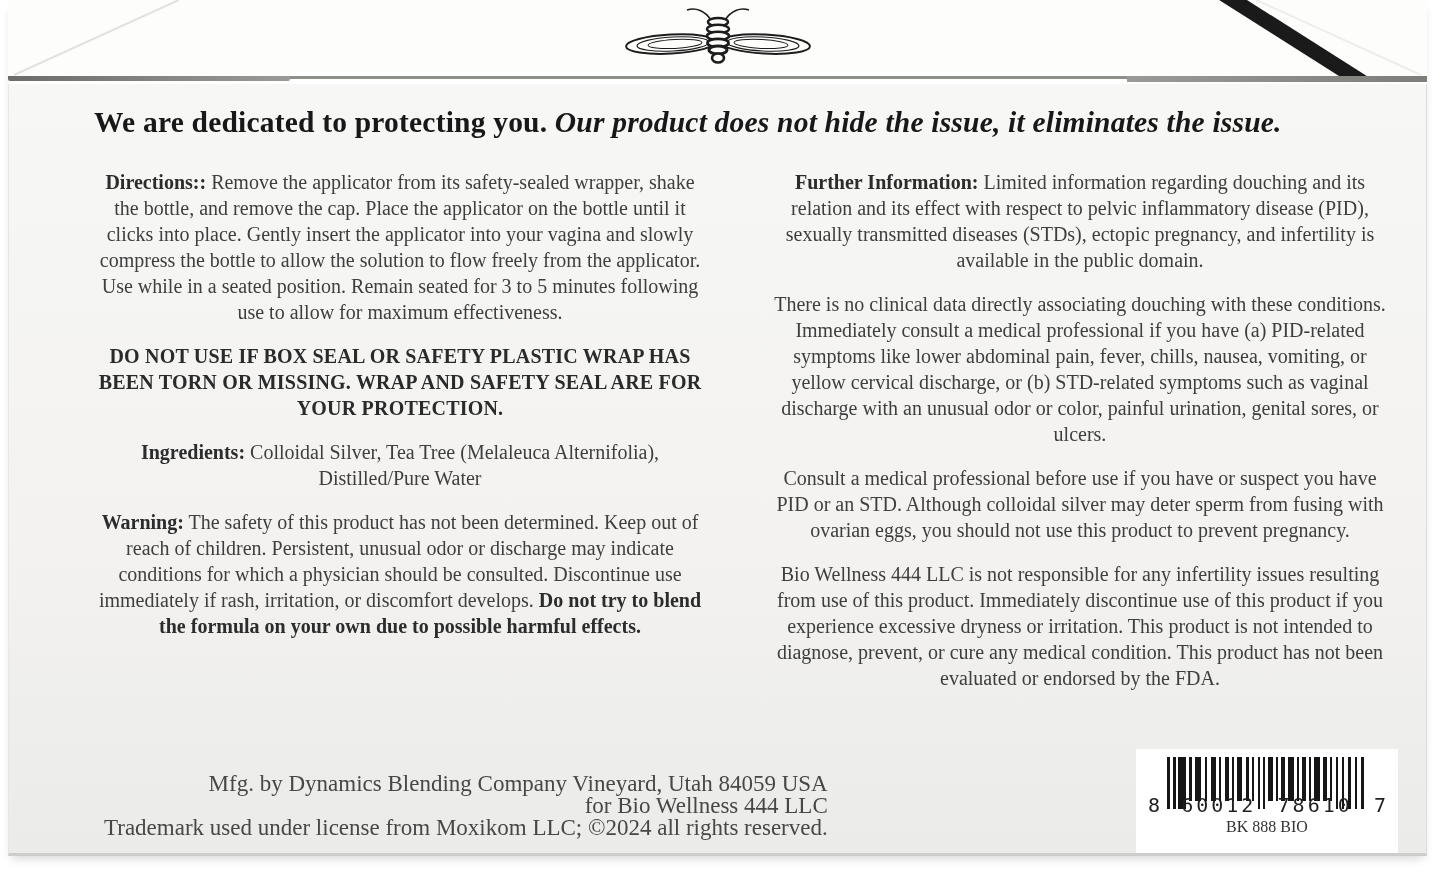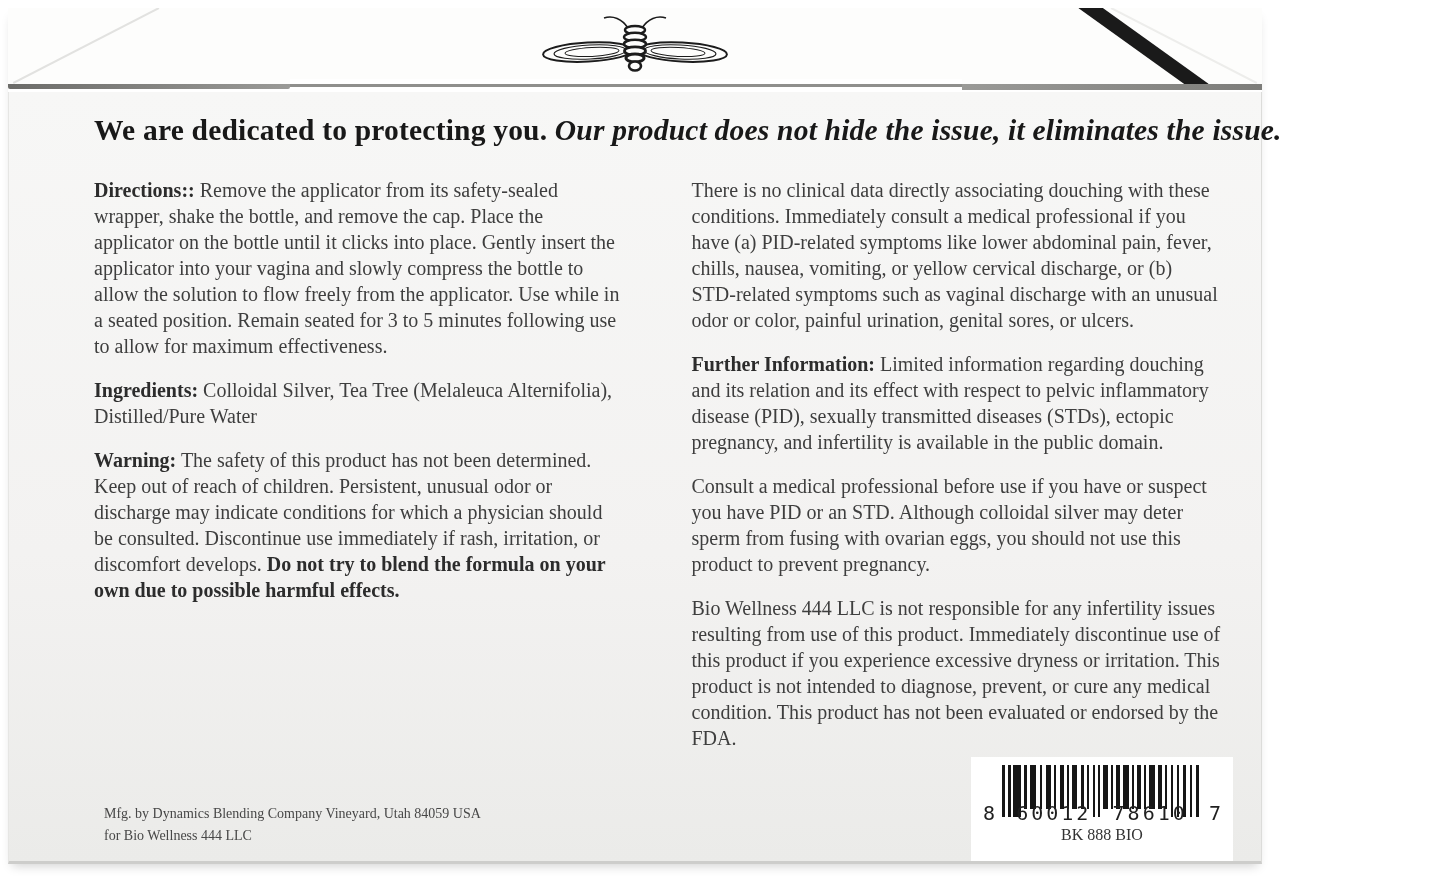--- a/index.html
+++ b/index.html
@@ -1,23 +1,22 @@
 <!DOCTYPE html>
 <html><head>
 <meta charset="utf-8">
 <style>
   html,body{margin:0;padding:0;}
   body{
     width:1445px;height:877px;position:relative;background:#ffffff;
     font-family:"Liberation Serif", serif; overflow:hidden;
   }
   .box{
-    position:absolute;left:8px;top:8px;width:1216px;height:856px;
+    position:absolute;left:8px;top:0;width:1419px;height:856px;
     box-shadow:0 6px 10px -4px rgba(0,0,0,0.18);
-    padding-left:38px;
   }
   
   .flap{
     position:absolute;top:0;left:0;right:0;height:76px;background:#fdfdfc;
   }
   .flap-art{position:absolute;top:0;left:0;width:100%;height:76px;}
   .bee{
     position:absolute;top:4px;left:50%;transform:translateX(-50%);
     width:190px;height:64px;
   }
@@ -35,29 +34,29 @@
     border-bottom:3px solid #cdcdcb;
     box-sizing:border-box;
   }
   .headline{
     margin:0;padding:22px 40px 0 85px;
     font-size:29.5px;font-weight:600;color:#181818;letter-spacing:0.2px;
     white-space:nowrap;
   }
   .headline .em{font-style:italic;}
   .columns{display:flex;gap:68px;padding:30px 40px 0 85px;}
-  .col{width:625px;color:#3e3e3e;}
+  .col{width:625px;color:#3e3e3e;text-align:center;}
   .col p{margin:0 0 18px 0;font-size:20px;line-height:26px;}
   .lbl{font-weight:bold;color:#2c2c2c;}
   .caps-bold{font-weight:bold;color:#2a2a2a;letter-spacing:0.2px;}
   .bold-tail{font-weight:bold;color:#2c2c2c;margin-top:28px;}
   
   .mfg{
     position:absolute;left:95px;bottom:14px;color:#474747;
-    font-size:14px;line-height:22px;
+    font-size:23px;line-height:22px;text-align:right;
   }
   .barcode-label{
     position:absolute;right:28px;bottom:0;width:262px;height:104px;
     background:#ffffff;box-sizing:border-box;padding:8px 12px 2px 12px;
     display:flex;flex-direction:column;align-items:center;
   }
   .bars{width:200px;height:52px;display:block;}
   .bar-digits{
     width:238px;display:flex;justify-content:space-between;align-items:flex-end;
     font-family:"DejaVu Sans Mono", monospace;font-size:20px;color:#1f1f1f;
@@ -116,36 +115,38 @@
   </div>
 
   <div class="panel">
 
     <h1 class="headline"><span>We are dedicated to protecting you.</span><span class="em"> Our product does not hide the issue, it eliminates the issue.</span></h1>
 
     <div class="columns">
 
       <div class="col">
         <p><span class="lbl">Directions::</span><span> Remove the applicator from its safety-sealed wrapper, shake the bottle, and remove the cap. Place the applicator on the bottle until it clicks into place. Gently insert the applicator into your vagina and slowly compress the bottle to allow the solution to flow freely from the applicator.  Use while in a seated position. Remain seated for 3 to 5 minutes following use to allow for maximum effectiveness.</span></p>
+        <p class="caps-bold">DO NOT USE IF BOX SEAL OR SAFETY PLASTIC WRAP HAS BEEN TORN OR MISSING. WRAP AND SAFETY SEAL ARE FOR YOUR PROTECTION.</p>
         <p><span class="lbl">Ingredients:</span><span> Colloidal Silver, Tea Tree (Melaleuca Alternifolia), Distilled/Pure Water</span></p>
         <p><span class="lbl">Warning:</span><span> The safety of this product has not been determined. Keep out of reach of children. Persistent, unusual odor or discharge may indicate conditions for which a physician should be consulted.  Discontinue use immediately if rash, irritation, or discomfort develops. </span><span class="bold-tail">Do not try to blend the formula on your own due to possible harmful effects.</span></p>
       </div>
 
       <div class="col">
+        <p><span class="lbl">Further Information:</span><span>  Limited information regarding douching and its relation and its effect with respect to pelvic inflammatory disease (PID), sexually transmitted diseases (STDs), ectopic pregnancy, and infertility is available in the public domain.</span></p>
         <p>There is no clinical data directly associating douching with these conditions. Immediately consult a medical professional if you have (a) PID-related symptoms like lower abdominal pain, fever, chills, nausea, vomiting, or yellow cervical discharge, or (b) STD-related symptoms such as vaginal discharge with an unusual odor or color, painful urination, genital sores, or ulcers.</p>
-        <p><span class="lbl">Further Information:</span><span>  Limited information regarding douching and its relation and its effect with respect to pelvic inflammatory disease (PID), sexually transmitted diseases (STDs), ectopic pregnancy, and infertility is available in the public domain.</span></p>
         <p>Consult a medical professional before use if you have or suspect you have PID or an STD. Although colloidal silver may deter sperm from fusing with ovarian eggs, you should not use this product to prevent pregnancy.</p>
         <p>Bio Wellness 444 LLC is not responsible for any infertility issues resulting from use of this product. Immediately discontinue use of this product if you experience excessive dryness or irritation. This product is not intended to diagnose, prevent, or cure any medical condition. This product has not been evaluated or endorsed by the FDA.</p>
       </div>
 
     </div>
 
     <div class="mfg">
       <div>Mfg. by Dynamics Blending Company Vineyard, Utah 84059 USA</div>
       <div>for Bio Wellness 444 LLC</div>
+      <div>Trademark used under license from Moxikom LLC; ©2024 all rights reserved.</div>
     </div>
 
     <div class="barcode-label">
       <svg class="bars" viewBox="0 0 200 52" preserveAspectRatio="none" fill="#161616">
 
         <rect x="0" y="0" width="3" height="52"></rect>
           <rect x="6" y="0" width="3" height="52"></rect>
         <rect x="11" y="0" width="8" height="52"></rect>
         <rect x="22" y="0" width="3" height="44"></rect>
         <rect x="28" y="0" width="6" height="44"></rect>

